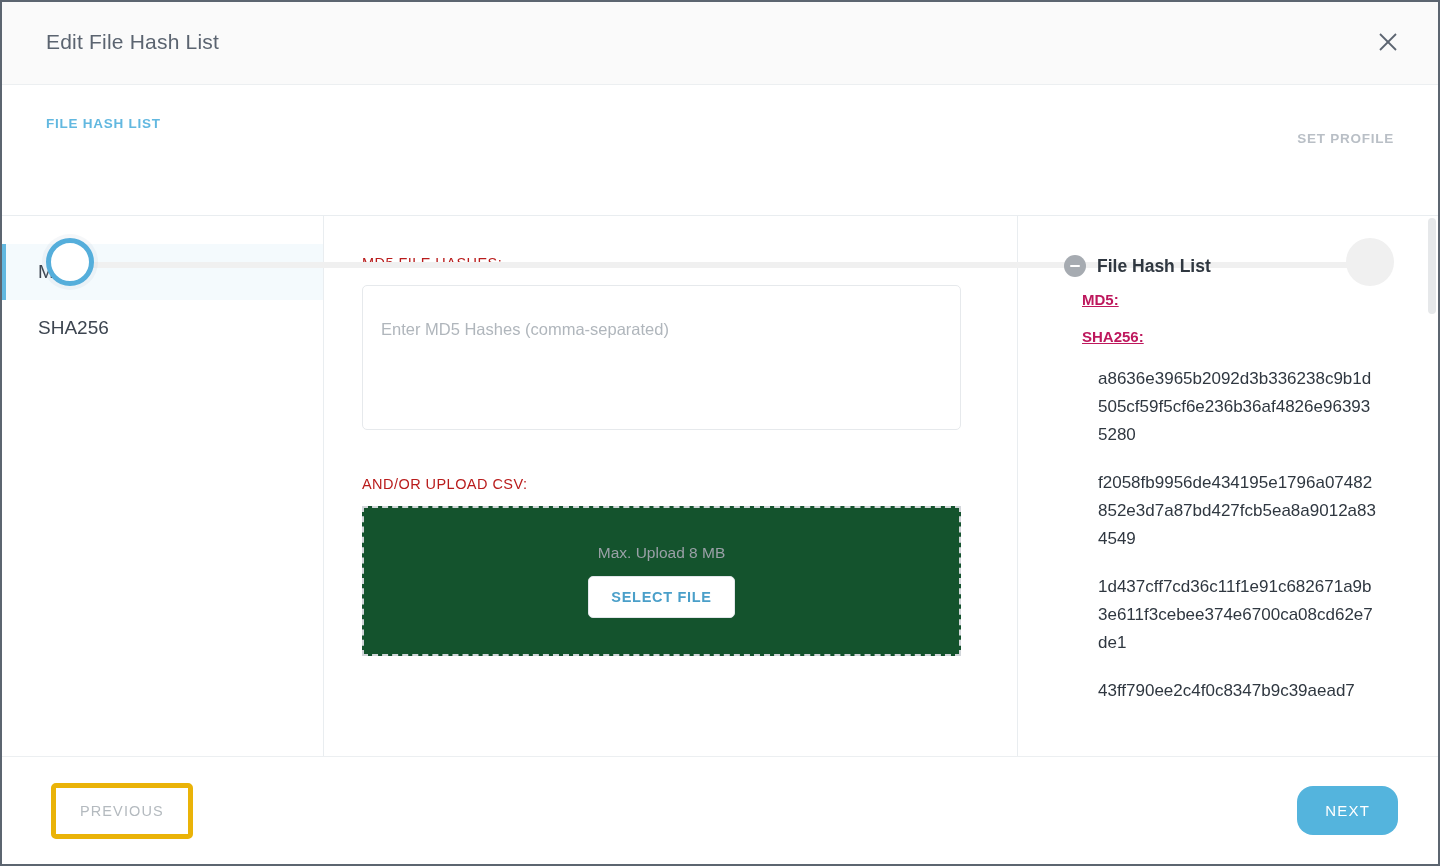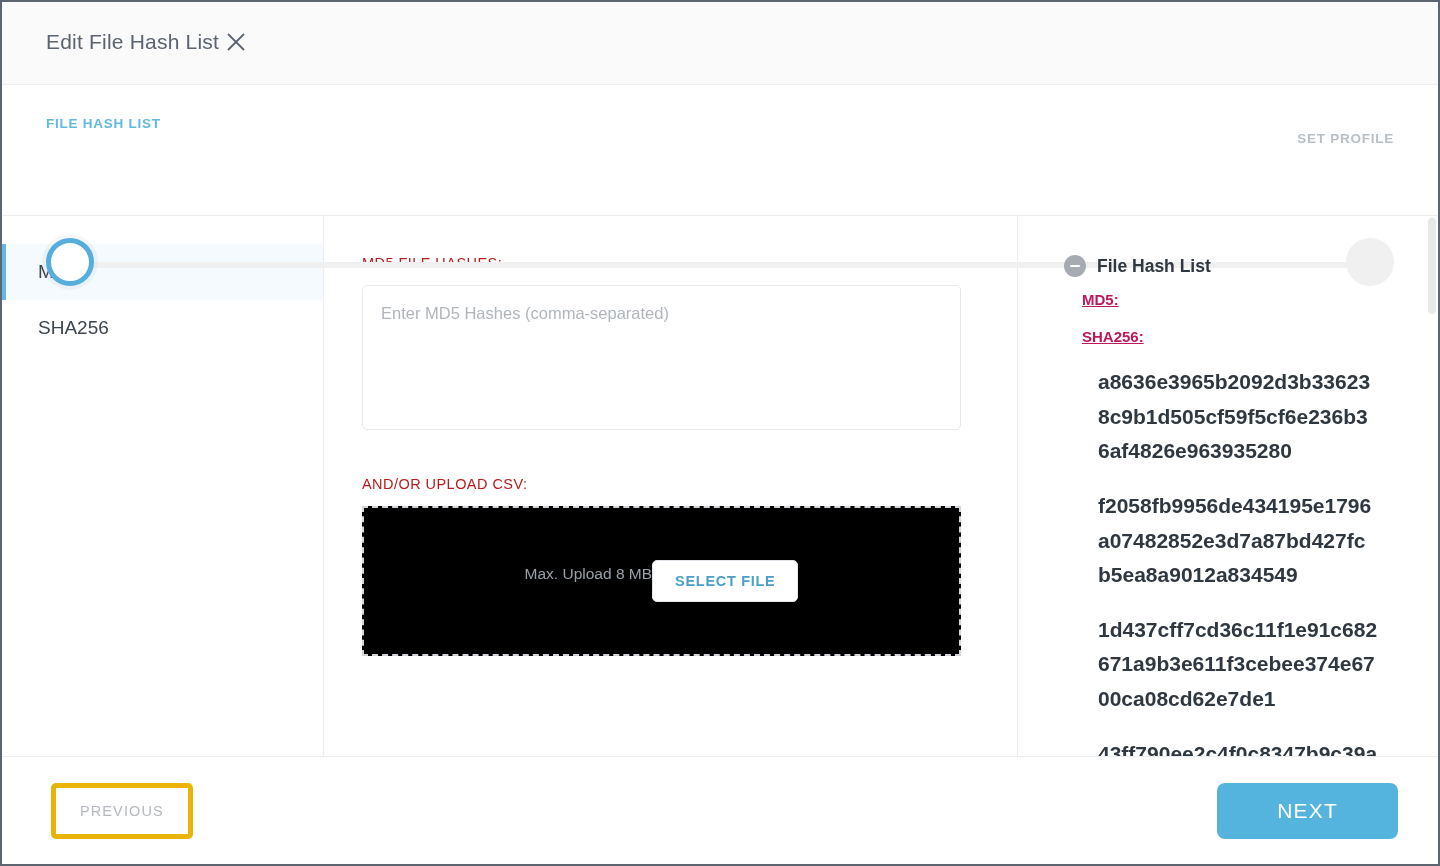--- a/index.html
+++ b/index.html
@@ -24,21 +24,21 @@
   }
 
   
   .titlebar {
     height: 83px;
     flex: 0 0 83px;
     background: #fafafa;
     border-bottom: 1px solid #eceff1;
     display: flex;
     align-items: center;
-    justify-content: flex-start;
+    justify-content: space-between;
     padding: 0 33px 3px 44px;
   }
   .titlebar-title {
     font-size: 21px;
     color: #5b6470;
     font-weight: 400;
     letter-spacing: .2px;
   }
   .close-btn {
     width: 34px; height: 34px;
@@ -138,40 +138,40 @@
     letter-spacing: .45px;
     text-transform: uppercase;
     margin-bottom: 14px;
   }
   .hash-textarea {
     width: 100%;
     height: 145px;
     border: 1px solid #e6e9ec;
     border-radius: 5px;
     background: #ffffff;
-    padding: 18px 18px;
+    padding: 34px 18px;
     font-family: "Liberation Sans", sans-serif;
     font-size: 16.5px;
     color: #3d4550;
     resize: none;
     outline: none;
   }
   .hash-textarea::placeholder { color: #b0b6bc; }
 
   .upload-label { margin-top: 42px; }
 
   .dropzone {
     width: 100%;
     height: 150px;
     border: 2px dashed #d2d6da;
     display: flex;
-    flex-direction: row;
+    flex-direction: column;
     align-items: center;
     justify-content: center;
-    background: #000000;
+    background: #14532d;
   }
   .dropzone-text {
     font-size: 15.5px;
     color: #9aa0a7;
     margin-bottom: 14px;
   }
   .select-file-btn {
     border: 1px solid #e2e6ea;
     border-radius: 5px;
     background: #ffffff;
@@ -226,22 +226,22 @@
   .ov-section {
     margin-left: 18px;
     font-size: 15px;
     font-weight: 700;
     color: #be185d;
     text-decoration: underline;
     margin-bottom: 20px;
   }
   .ov-hash {
     margin-left: 34px;
-    font-size: 21px;
-    font-weight: 700;
+    font-size: 17px;
+    font-weight: 400;
     color: #2f3740;
     line-height: 1.65;
     word-break: break-all;
     max-width: 280px;
     margin-bottom: 20px;
   }
   
   .scroll-thumb {
     position: absolute;
     top: 2px; right: 2px;
@@ -267,27 +267,27 @@
     color: #b4babf;
     font-size: 14.5px;
     font-weight: 400;
     letter-spacing: 1.1px;
     padding: 15px 24px;
     cursor: pointer;
     font-family: "Liberation Sans", sans-serif;
   }
   .btn-next {
     border: none;
-    border-radius: 8px;
+    border-radius: 16px;
     background: #54b4dd;
     color: #ffffff;
-    font-size: 21px;
+    font-size: 15px;
     font-weight: 400;
     letter-spacing: 1.2px;
-    padding: 16px 60px;
+    padding: 16px 28px;
     cursor: pointer;
     font-family: "Liberation Sans", sans-serif;
   }
 </style>
 </head>
 <body>
 
 <div class="modal">
 
   <div class="titlebar">

